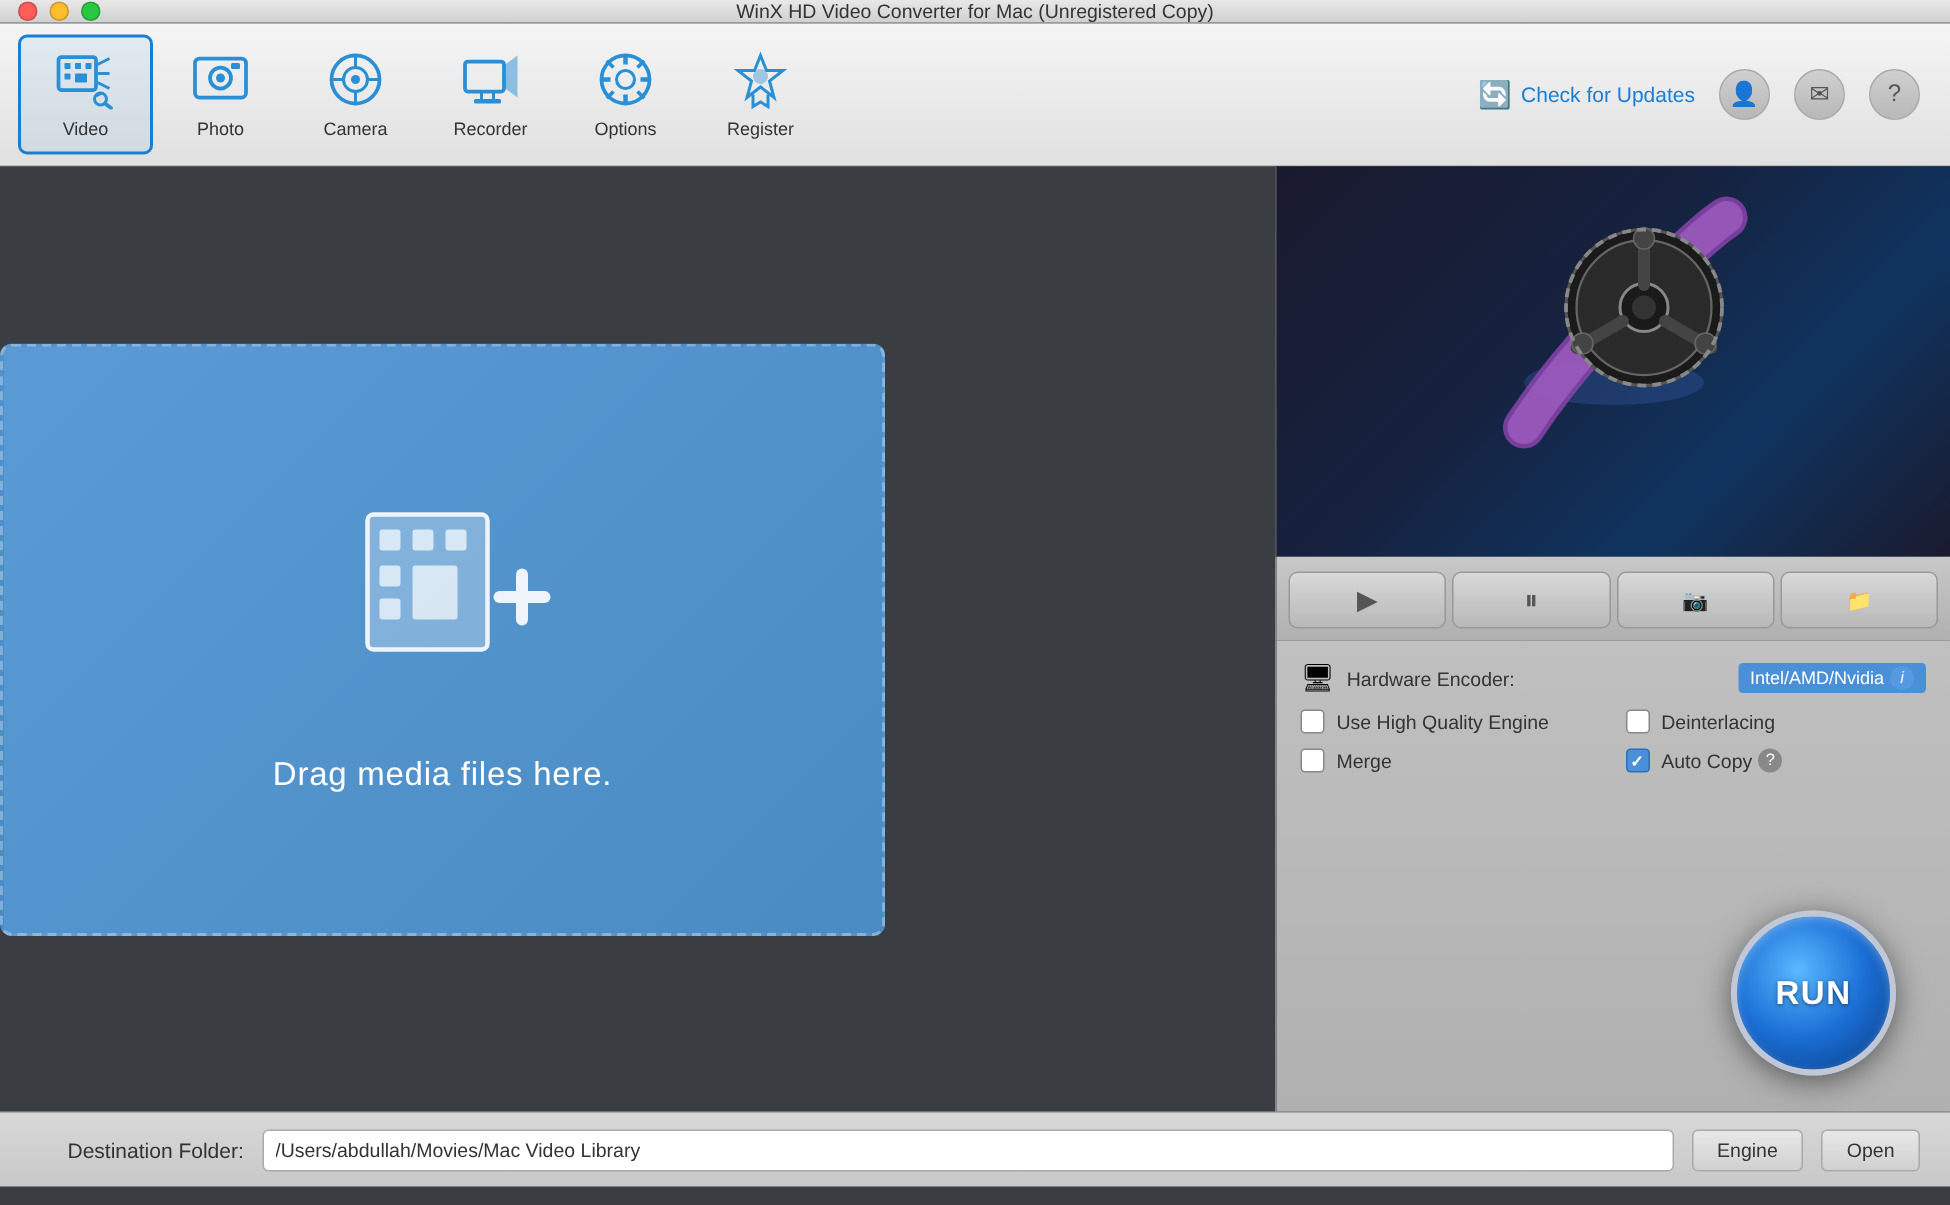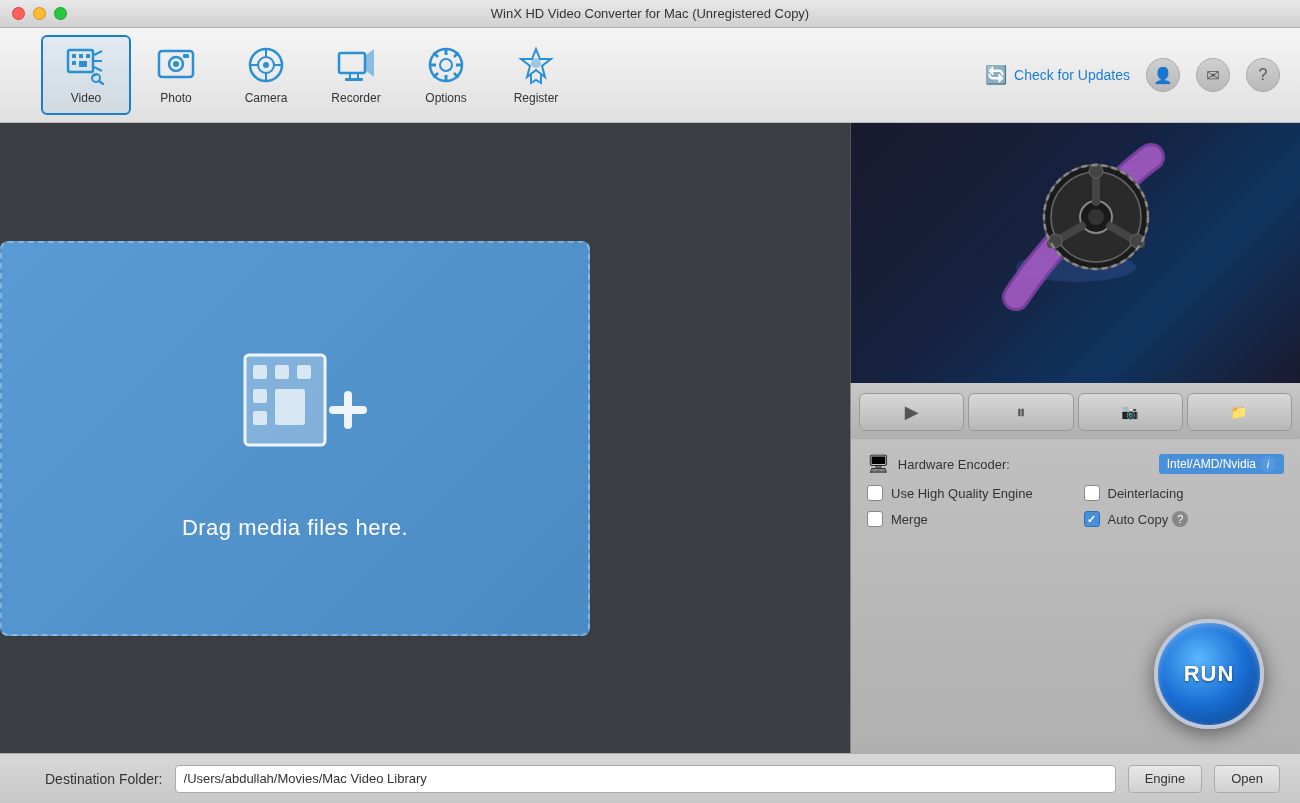--- a/index.html
+++ b/index.html
@@ -7,21 +7,21 @@
       width: 1300px;
       height: 803px;
       overflow: hidden;
       font-family: -apple-system, BlinkMacSystemFont, "Helvetica Neue", Arial, sans-serif;
       background: #3a3d42;
     }
 
     
     .title-bar {
       background: linear-gradient(180deg, #e8e8e8 0%, #d0d0d0 100%);
-      height: 28px;
+      height: 16px;
       display: flex;
       align-items: center;
       justify-content: center;
       position: relative;
       border-bottom: 1px solid #b0b0b0;
     }
     .title-bar-buttons {
       position: absolute;
       left: 12px;
       display: flex;
@@ -61,21 +61,20 @@
       width: 90px;
       height: 80px;
       cursor: pointer;
       border-radius: 6px;
       border: 2px solid transparent;
       gap: 6px;
     }
     .toolbar-btn.active {
       border: 2px solid #1a7fd4;
       background: rgba(26, 127, 212, 0.08);
-      margin-left: 29px;
     }
     .toolbar-icon {
       width: 40px;
       height: 40px;
       color: #2a8fd4;
     }
     .toolbar-label {
       font-size: 12px;
       color: #333;
       font-weight: 500;

